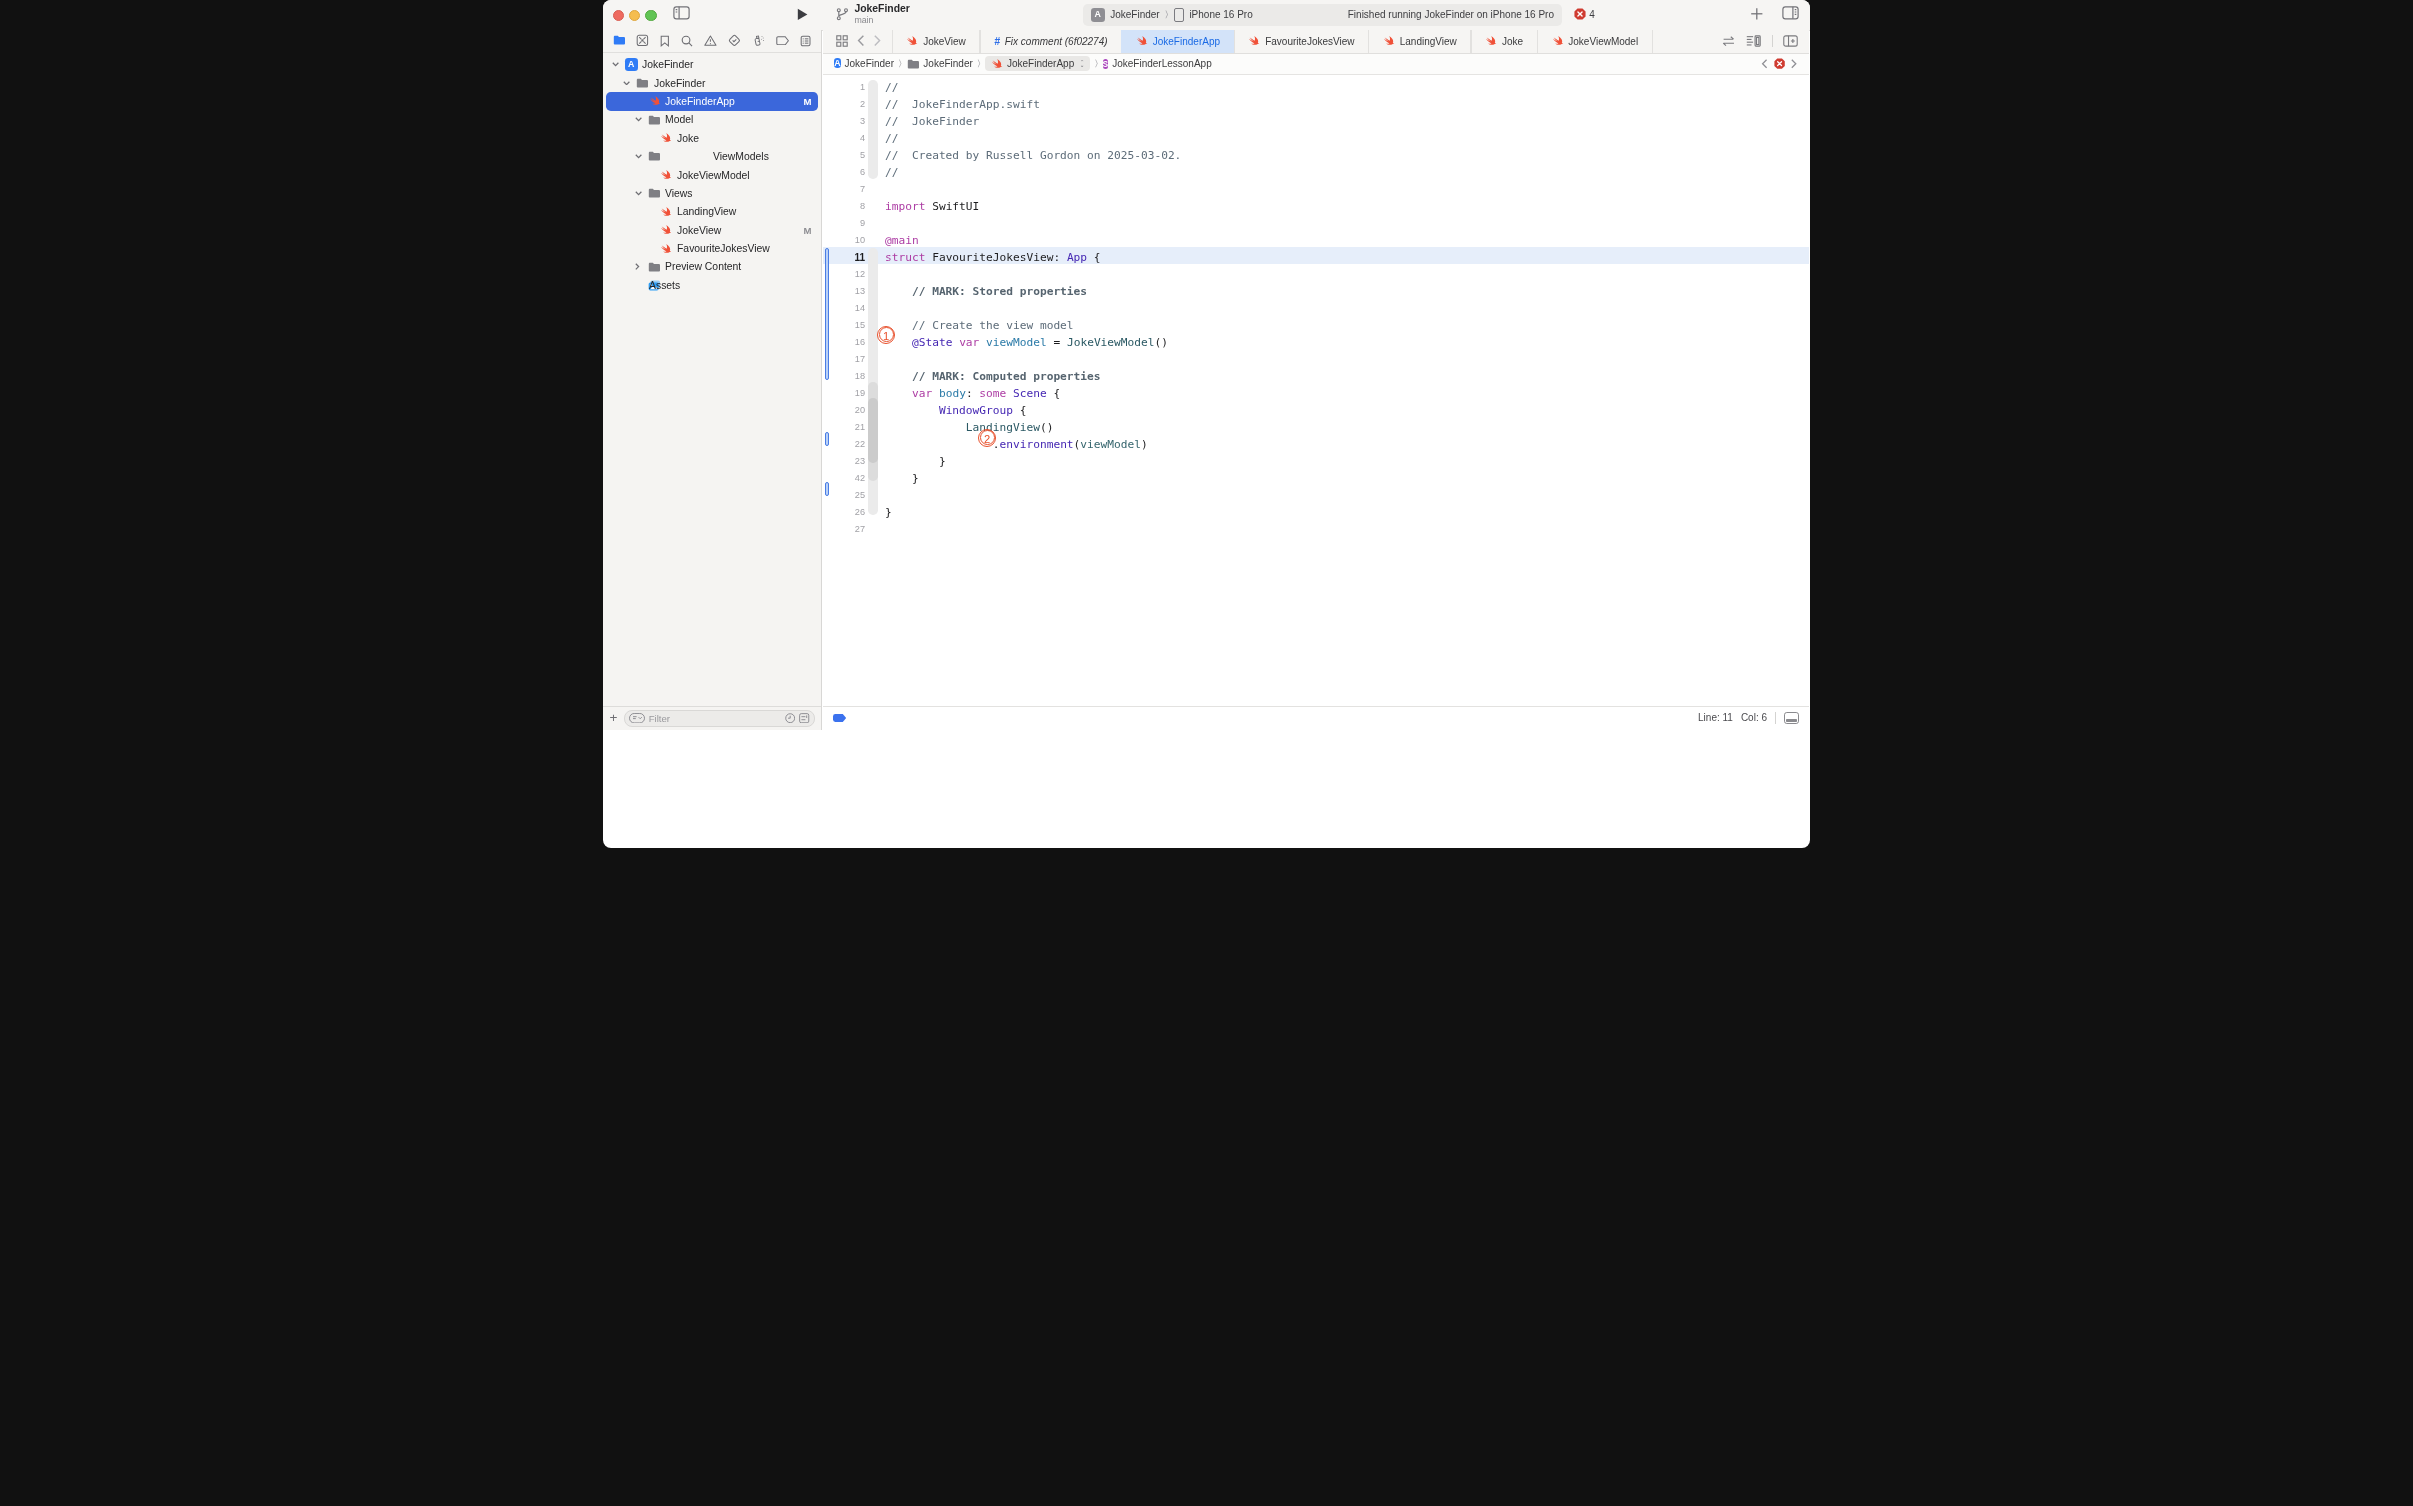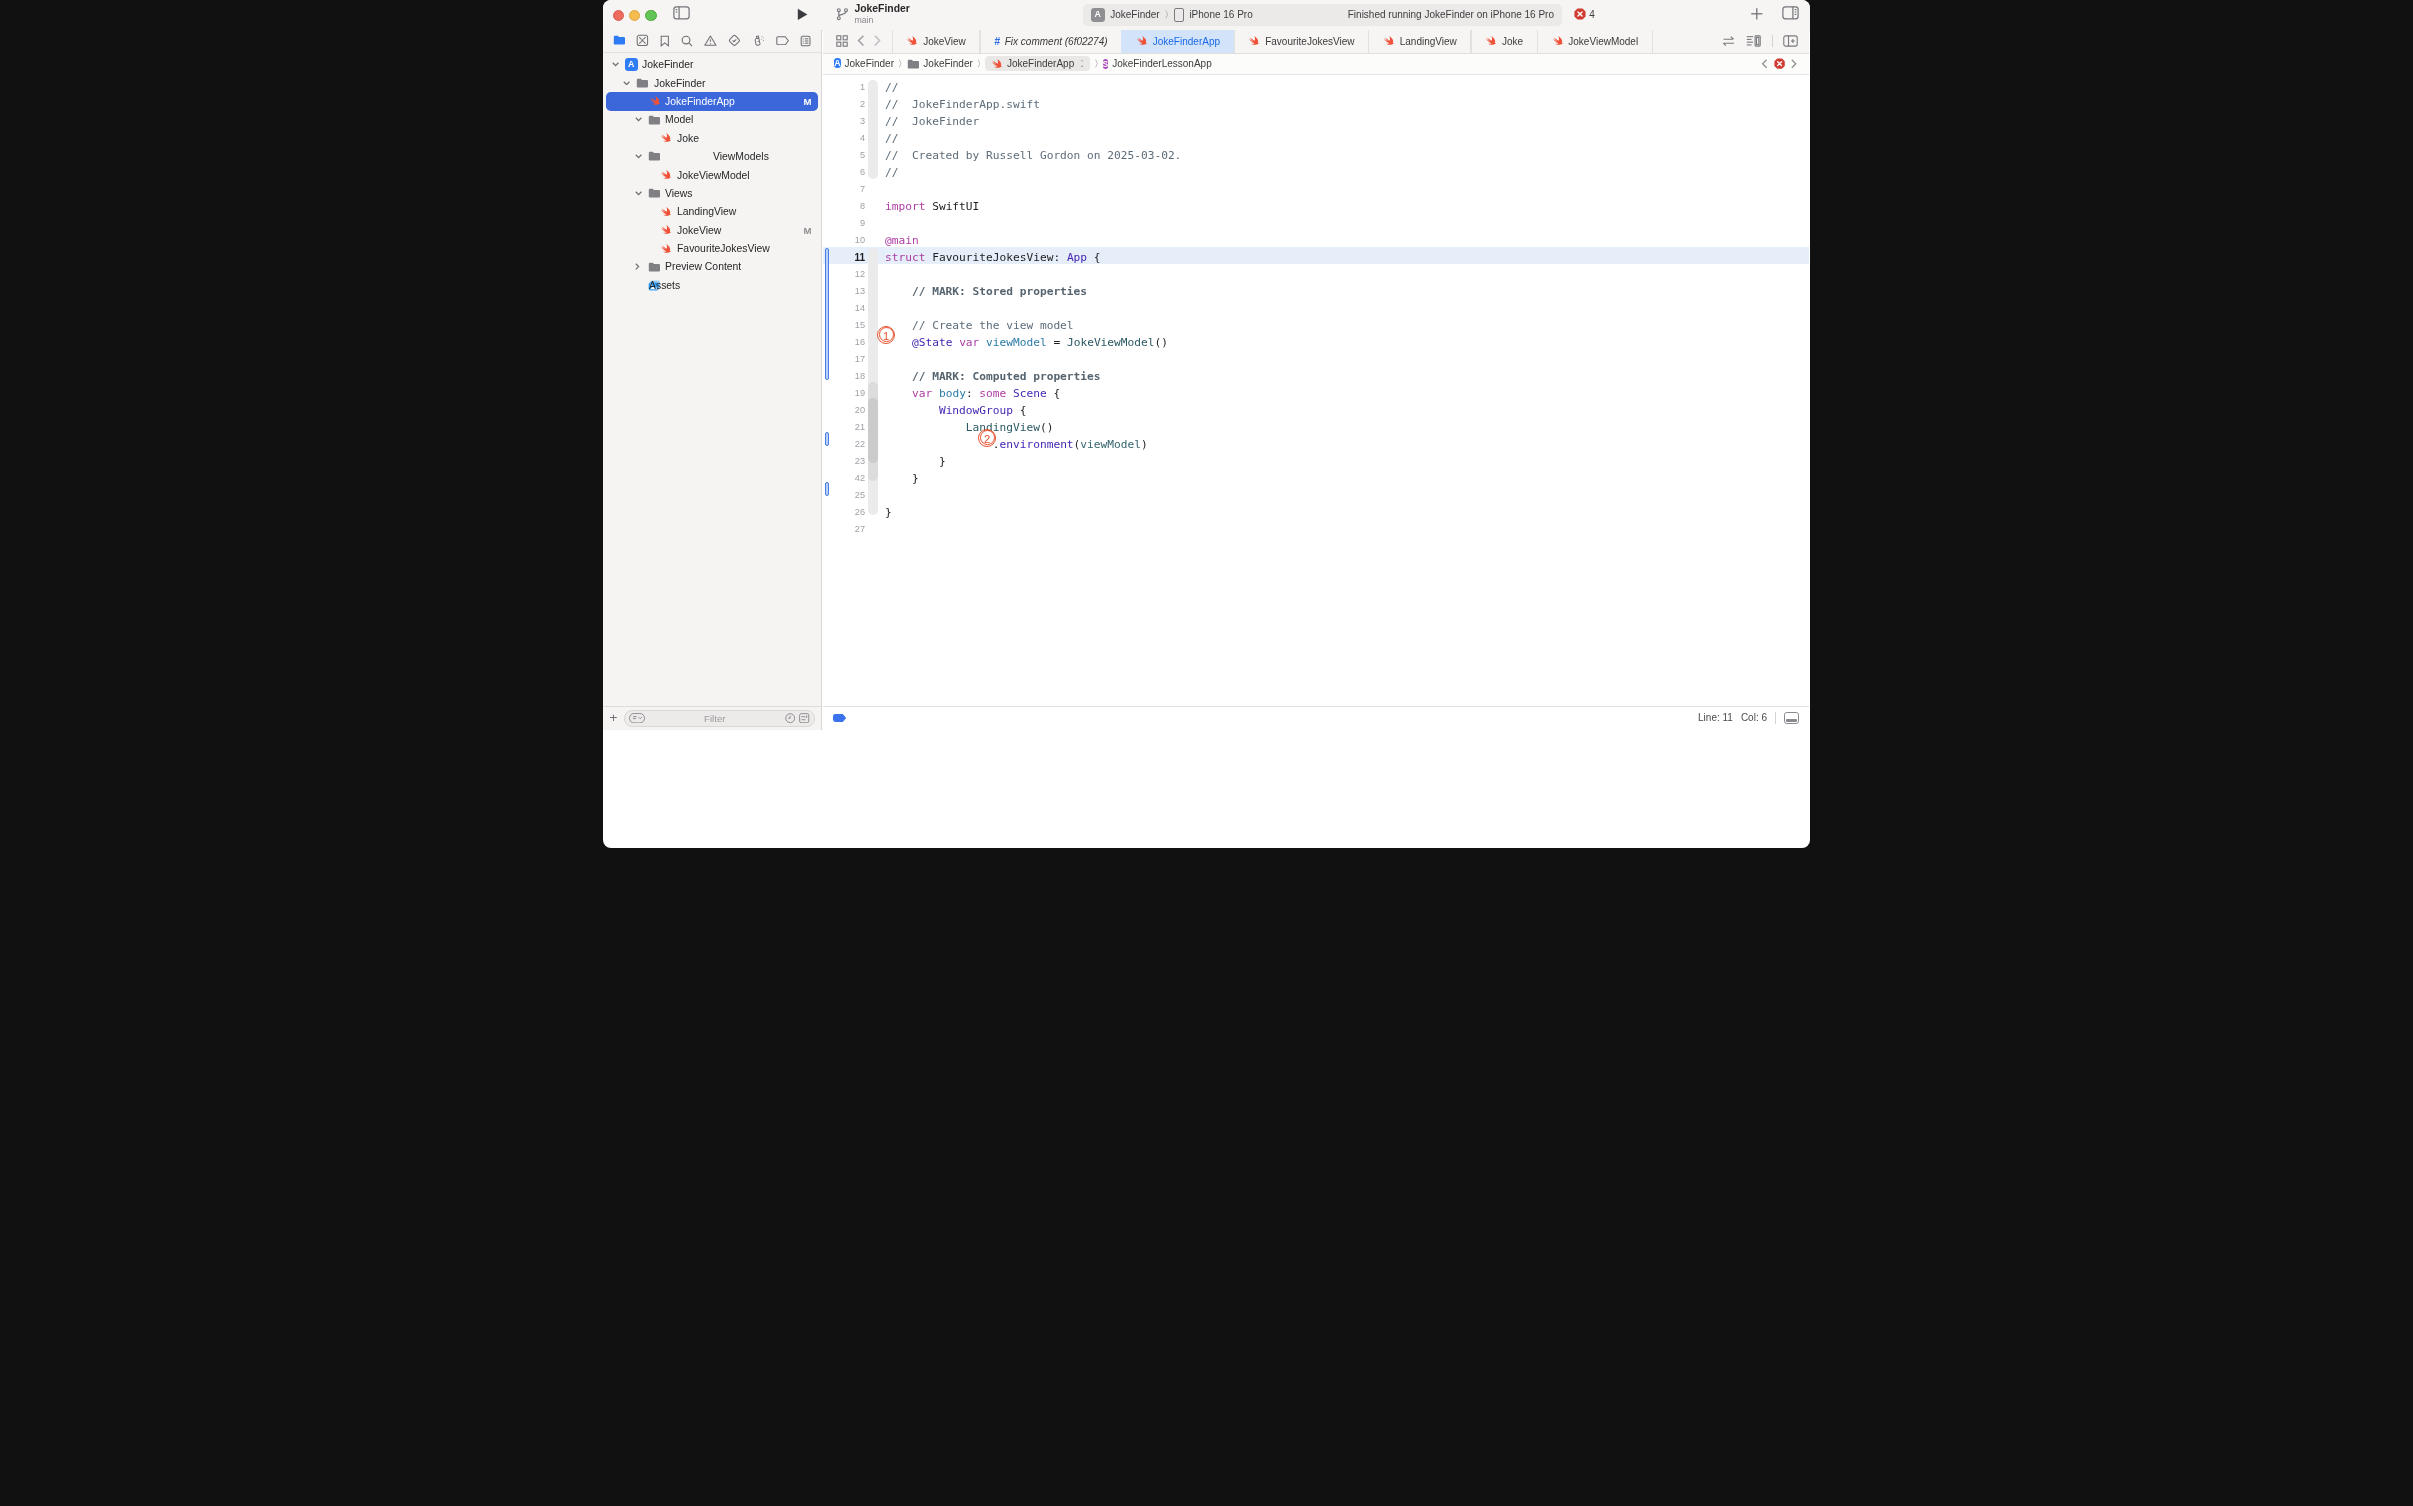--- a/index.html
+++ b/index.html
@@ -48,21 +48,21 @@
   .trow .badge{position:absolute;right:9.6px;font-size:9.6px;font-weight:bold;color:#8e8e93;z-index:1;}
   .trow.sel .badge{color:#fff;}
   .appsq{width:12.8px;height:12.8px;border-radius:3.2px;background:#2f7cf6;color:#fff;font-size:8.8px;font-weight:bold;text-align:center;line-height:12.8px;}
   .ssq{width:12px;height:12px;border-radius:3.2px;background:#ab47bc;color:#fff;font-size:8.4px;font-weight:bold;text-align:center;line-height:12px;}
 
   
   #filterbar{position:absolute;left:0;bottom:0;width:100%;height:24px;border-top:0.8px solid #ddedd;border-top:0.8px solid #dddcda;display:flex;align-items:center;padding:0 6.4px;box-sizing:border-box;gap:6.4px;}
   #filter-plus{color:#6e6e73;font-size:13.6px;line-height:13.6px;}
   #filter-field{flex:1;height:15px;background:#ecebe9;border:0.8px solid #d9d8d6;border-radius:8px;display:flex;align-items:center;padding:0 4px;gap:4px;}
   #filter-field .fic{color:#8b8b90;display:flex;}
-  #filter-field .ph{flex:1;font-size:9.6px;color:#9a9a9e;text-align:center;}
+  #filter-field .ph{flex:1;font-size:9.6px;color:#9a9a9e;}
 
   
   #tabbar{position:absolute;left:0;top:0;width:100%;height:23px;background:#f6f5f3;border-bottom:0.8px solid #e0dfdd;display:flex;align-items:stretch;}
   #tab-controls{display:flex;align-items:center;gap:9.6px;padding:0 11.2px 0 12.8px;color:#7a7a7e;}
   #tabs{display:flex;align-items:stretch;}
   .tab{display:flex;align-items:center;gap:4.8px;padding:0 13.6px;font-size:10px;color:#3a3a3c;border-right:0.8px solid #e2e1df;border-left:0.8px solid #e2e1df;margin-left:-0.8px;white-space:nowrap;}
   .tab.sel{background:#d3e3f9;color:#1a6ae5;border-color:#d3e3f9;}
   .tab.italic .tlab{font-style:italic;}
   .hashic{color:#2e6fe8;font-weight:bold;font-size:10.4px;font-style:italic;}
   #tabbar-right{margin-left:auto;display:flex;align-items:center;gap:10.4px;padding-right:11.2px;color:#7a7a7e;}

